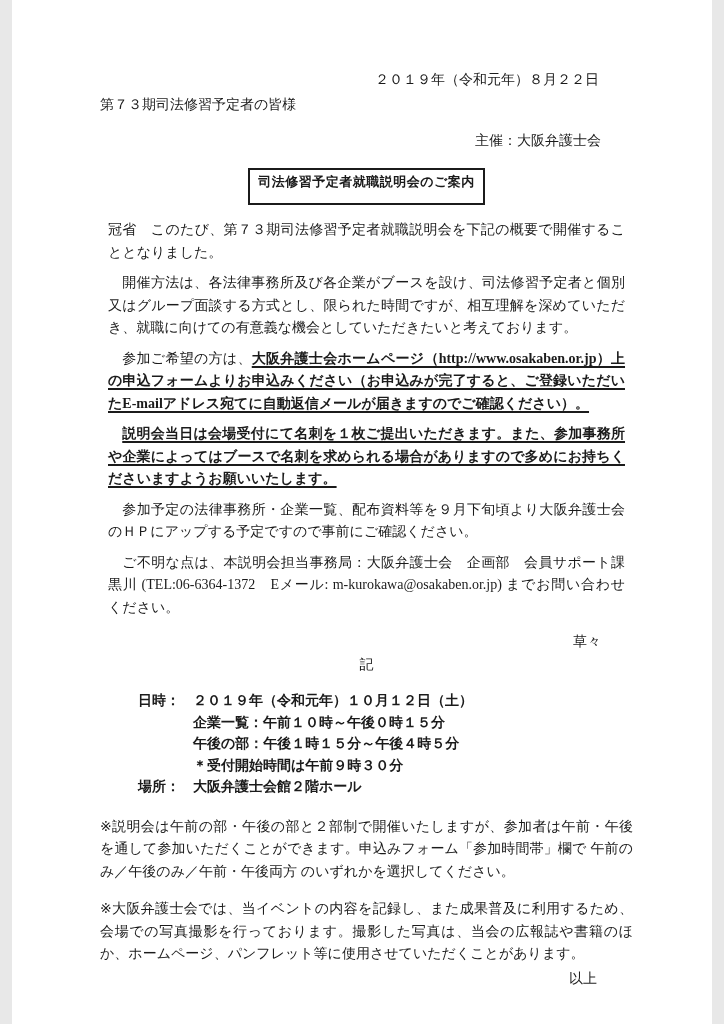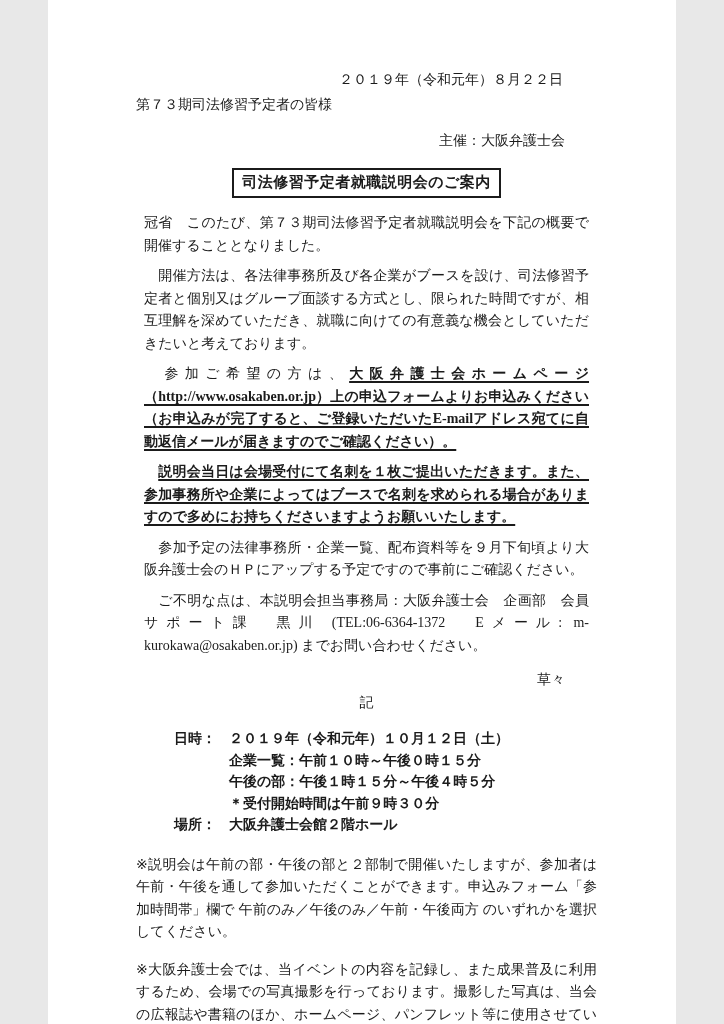--- a/index.html
+++ b/index.html
@@ -2,21 +2,21 @@
 <html lang="ja"><head>
 <meta charset="utf-8">
 <style>
   html, body {
     margin: 0;
     padding: 0;
     background: #e8e8e8;
   }
   .page {
     position: relative;
-    width: 628px;
+    width: 700px;
     height: 1024px;
     margin: 0 auto;
     background: #ffffff;
     box-sizing: border-box;
     padding: 70px 79px 0 88px;
     color: #1b1b1b;
     font-family: "Liberation Serif", "DejaVu Serif", serif;
     font-size: 14px;
     overflow: hidden;
   }
@@ -36,24 +36,24 @@
     margin-top: 16px;
     line-height: 20px;
   }
   .title-wrap {
     text-align: center;
     margin-top: 17px;
   }
   .title-box {
     display: inline-block;
     border: 2px solid #1b1b1b;
-    padding: 3px 8px 4px 8px;
+    padding: 3px 8px 12px 8px;
     font-family: "Liberation Sans", "DejaVu Sans", sans-serif;
     font-weight: bold;
-    font-size: 15px;
+    font-size: 13px;
     letter-spacing: 0.5px;
   }
   
   .letter-body {
     margin-top: 14px;
   }
   .letter-body p {
     margin: 8px;
     text-align: justify;
     line-height: 22.5px;

